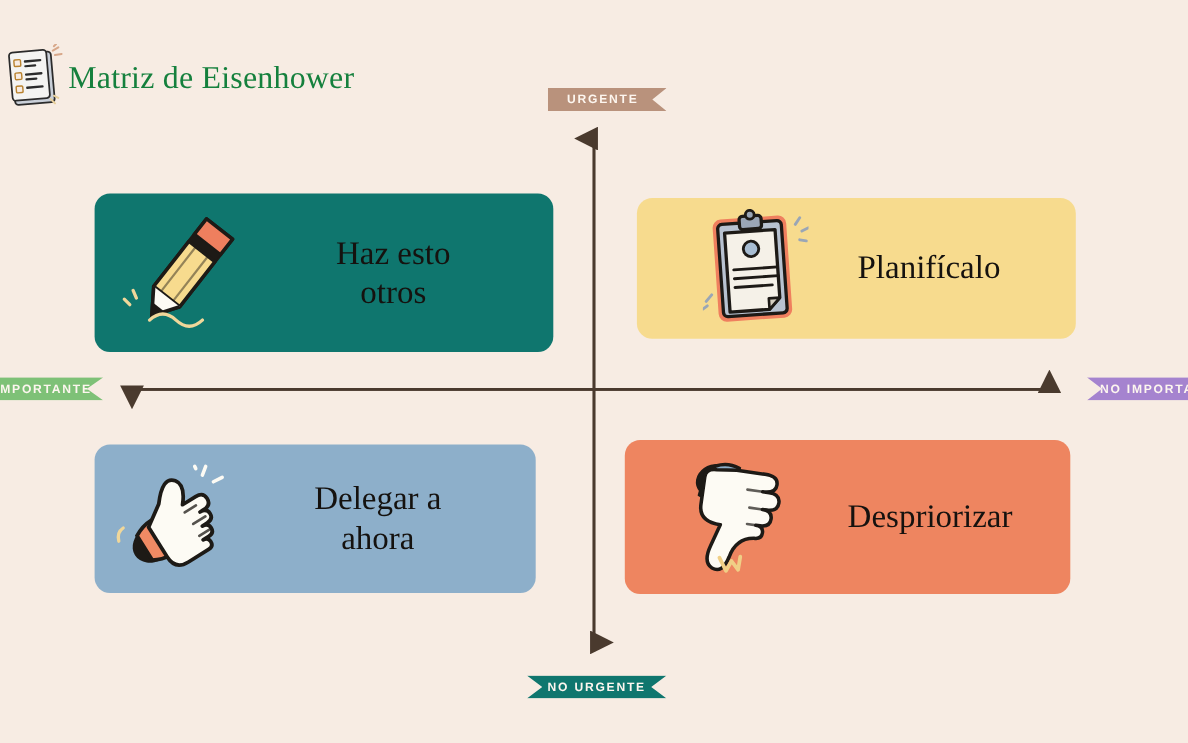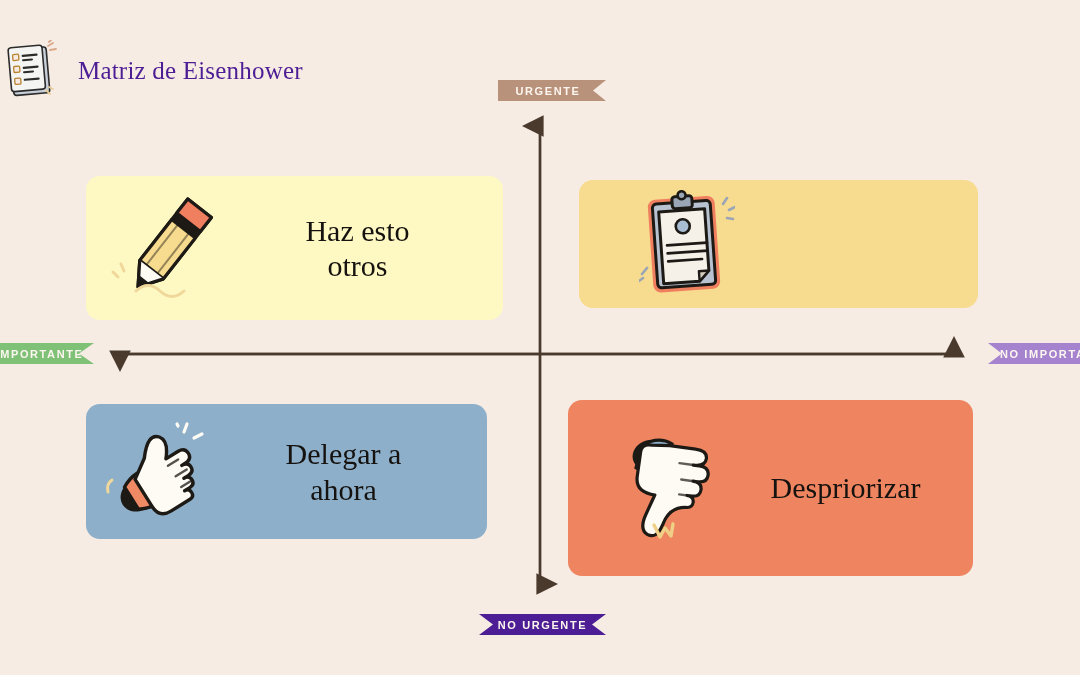--- a/index.html
+++ b/index.html
@@ -26,24 +26,24 @@
     height: 66px;
   }
   #title-icon {
     width: 56px;
     height: 62px;
     margin-left: 4px;
     flex: 0 0 auto;
   }
   #title-text {
     font-family: "Liberation Serif", serif;
-    font-size: 25px;
-    color: #4c1d95;
+    font-size: 29px;
+    color: #15803d;
     letter-spacing: 0.2px;
-    margin-left: 18px;
+    margin-left: 2px;
     white-space: nowrap;
   }
 
   
   #axes {
     position: absolute;
     left: 0; top: 0;
     width: 1080px; height: 675px;
     pointer-events: none;
   }
@@ -69,21 +69,21 @@
     height: 21px;
     background: #b9927c;
     padding-right: 8px;
     clip-path: polygon(0 0, 100% 0, 88% 50%, 100% 100%, 0 100%);
   }
   #ribbon-no-urgente {
     left: 479px;
     top: 614px;
     width: 127px;
     height: 21px;
-    background: #4c1d95;
+    background: #0f766e;
     clip-path: polygon(0 0, 100% 0, 89% 50%, 100% 100%, 0 100%, 11% 50%);
   }
   #ribbon-importante {
     left: -6px;
     top: 343px;
     width: 100px;
     height: 21px;
     background: #7ec177;
     padding-right: 9px;
     clip-path: polygon(0 0, 100% 0, 85% 50%, 100% 100%, 0 100%);
@@ -114,24 +114,24 @@
   .card-label {
     font-family: "Liberation Serif", serif;
     font-size: 30px;
     line-height: 1.18;
     color: #15120f;
     text-align: center;
     flex: 1 1 auto;
     padding: 0 6px;
   }
 
-  #card-do      { left: 86px;  top: 176px; width: 417px; height: 144px; background: #fef9c3; }
+  #card-do      { left: 86px;  top: 176px; width: 417px; height: 144px; background: #0f766e; }
   #card-plan    { left: 579px; top: 180px; width: 399px; height: 128px; background: #f7db8e; }
   #card-delegate{ left: 86px;  top: 404px; width: 401px; height: 135px; background: #8dafca; }
-  #card-drop    { left: 568px; top: 400px; width: 405px; height: 176px; background: #ee8560; }
+  #card-drop    { left: 568px; top: 400px; width: 405px; height: 140px; background: #ee8560; }
 
   #card-do .card-icon       { width: 122px; height: 110px; margin-left: 24px; }
   #card-plan .card-icon     { width: 96px;  height: 108px; margin-left: 60px; }
   #card-delegate .card-icon { width: 112px; height: 108px; margin-left: 18px; }
   #card-drop .card-icon     { width: 106px; height: 110px; margin-left: 56px; }
 
   #card-do .card-label       { padding-right: 26px; }
   #card-plan .card-label     { padding-right: 30px; }
   #card-delegate .card-label { padding-right: 22px; }
   #card-drop .card-label     { padding-right: 18px; }
@@ -221,20 +221,21 @@
           <path d="M68 82 l-10 10 v-10 z" fill="#d5cfc2" stroke="#1d1a16" stroke-width="2.4" stroke-linejoin="round"></path>
           <rect x="36" y="6" width="20" height="12" rx="3" fill="#9aa6b6" stroke="#1d1a16" stroke-width="3"></rect>
           <circle cx="46" cy="5" r="4" fill="#9aa6b6" stroke="#1d1a16" stroke-width="2.6"></circle>
           <circle cx="45" cy="36" r="7" fill="#a8bdd2" stroke="#1d1a16" stroke-width="2.6"></circle>
           <path d="M28 54 h40 M28 62 h40 M28 70 h34" stroke="#1d1a16" stroke-width="2.6" stroke-linecap="round"></path>
         </g>
         <path d="M84 14 l4 -6 M90 20 l6 -3 M88 28 l6 1" stroke="#9aa6b6" stroke-width="2.6" stroke-linecap="round" fill="none"></path>
         <path d="M8 78 l-5 6 M4 88 l-4 3" stroke="#9aa6b6" stroke-width="2.6" stroke-linecap="round" fill="none"></path>
       </svg>
     </span>
+    <span class="card-label">Planifícalo</span>
   </div>
 
   <div class="card" id="card-delegate">
     <span class="card-icon">
       <svg viewBox="0 0 112 108" width="112" height="108" xmlns="http://www.w3.org/2000/svg">
         <g transform="rotate(-32 56 54)">
           <ellipse cx="26" cy="62" rx="19" ry="16" fill="#1d1a16"></ellipse>
           <path d="M18 48 q18 -10 34 0 l0 26 q-18 10 -34 0 z" fill="#ef8a64" stroke="#1d1a16" stroke-width="3.4"></path>
           <path d="M50 34 q16 -20 24 -10 q6 8 -6 22 h14 q8 0 8 7 q0 7 -8 7 h-4 q7 0 7 6 q0 6 -7 6 h-5 q6 0 6 5.5 q0 5.5 -6 5.5 h-6 q5 0 5 5 q0 5 -5 5 h-22 q-14 0 -14 -14 v-32 z" fill="#fdfbf4" stroke="#1d1a16" stroke-width="3.4" stroke-linejoin="round"></path>
           <path d="M78 53 h-12 M80 66 h-13 M78 78 h-12" stroke="#1d1a16" stroke-width="2.4" stroke-linecap="round" opacity="0.75"></path>

